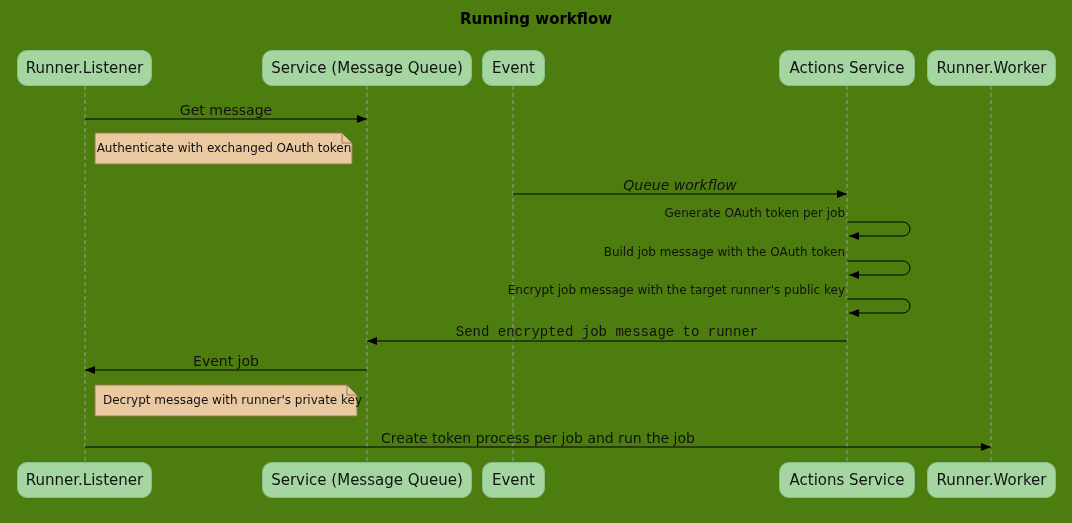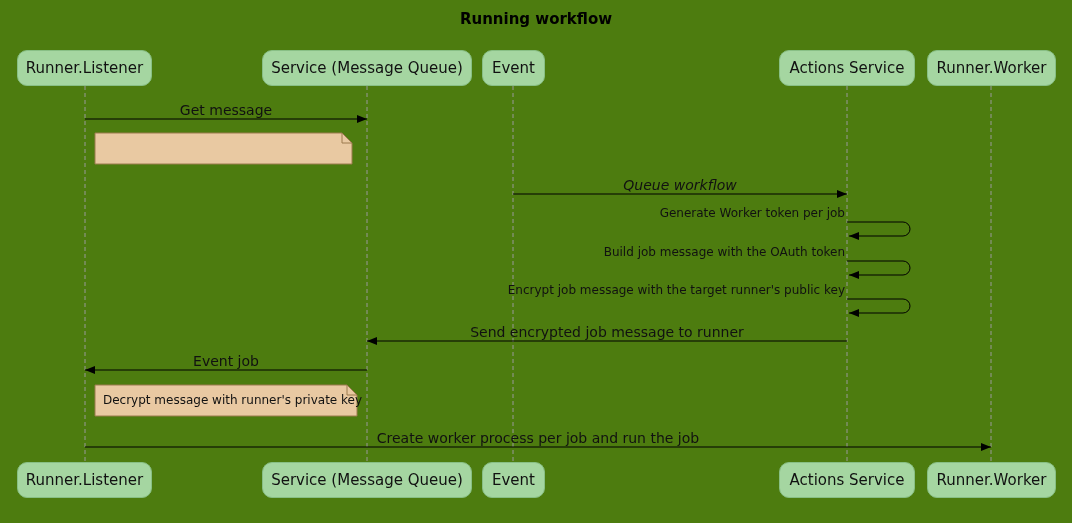--- a/index.html
+++ b/index.html
@@ -65,22 +65,23 @@
   <div class="participant p-top" style="left:927px;width:129px;">Runner.Worker</div>
 
   <div class="participant p-bottom" style="left:17px;width:135px;">Runner.Listener</div>
   <div class="participant p-bottom" style="left:262px;width:210px;">Service (Message Queue)</div>
   <div class="participant p-bottom" style="left:482px;width:63px;">Event</div>
   <div class="participant p-bottom" style="left:779px;width:136px;">Actions Service</div>
   <div class="participant p-bottom" style="left:927px;width:129px;">Runner.Worker</div>
 
   <div class="msg-label" style="left:226px;top:102px;">Get message</div>
   <div class="msg-label" style="left:680px;top:177px;font-style:italic;">Queue workflow</div>
-  <div class="msg-label-right" style="right:227px;top:206px;">Generate Worker token per job</div>
+  <div class="msg-label-right" style="right:227px;top:206px;">Generate OAuth token per job</div>
   <div class="msg-label-right" style="right:227px;top:283px;">Encrypt job message with the target runner's public key</div>
   <div class="msg-label-right" style="right:227px;top:245px;">Build job message with the OAuth token</div>
-  <div class="msg-label" style="left:607px;top:324px;">Send encrypted job message to runner</div>
+  <div class="msg-label" style="left:607px;top:324px;font-family:Liberation Mono, monospace;">Send encrypted job message to runner</div>
   <div class="msg-label" style="left:226px;top:353px;">Event job</div>
-  <div class="msg-label" style="left:538px;top:430px;">Create worker process per job and run the job</div>
+  <div class="msg-label" style="left:538px;top:430px;">Create token process per job and run the job</div>
 
+  <div class="note-text" style="left:224px;top:141px;">Authenticate with exchanged OAuth token</div>
   <div class="note-text" style="left:226px;top:393px;padding-left:13px;">Decrypt message with runner's private key</div>
 
 </div>
 
 </body></html>

